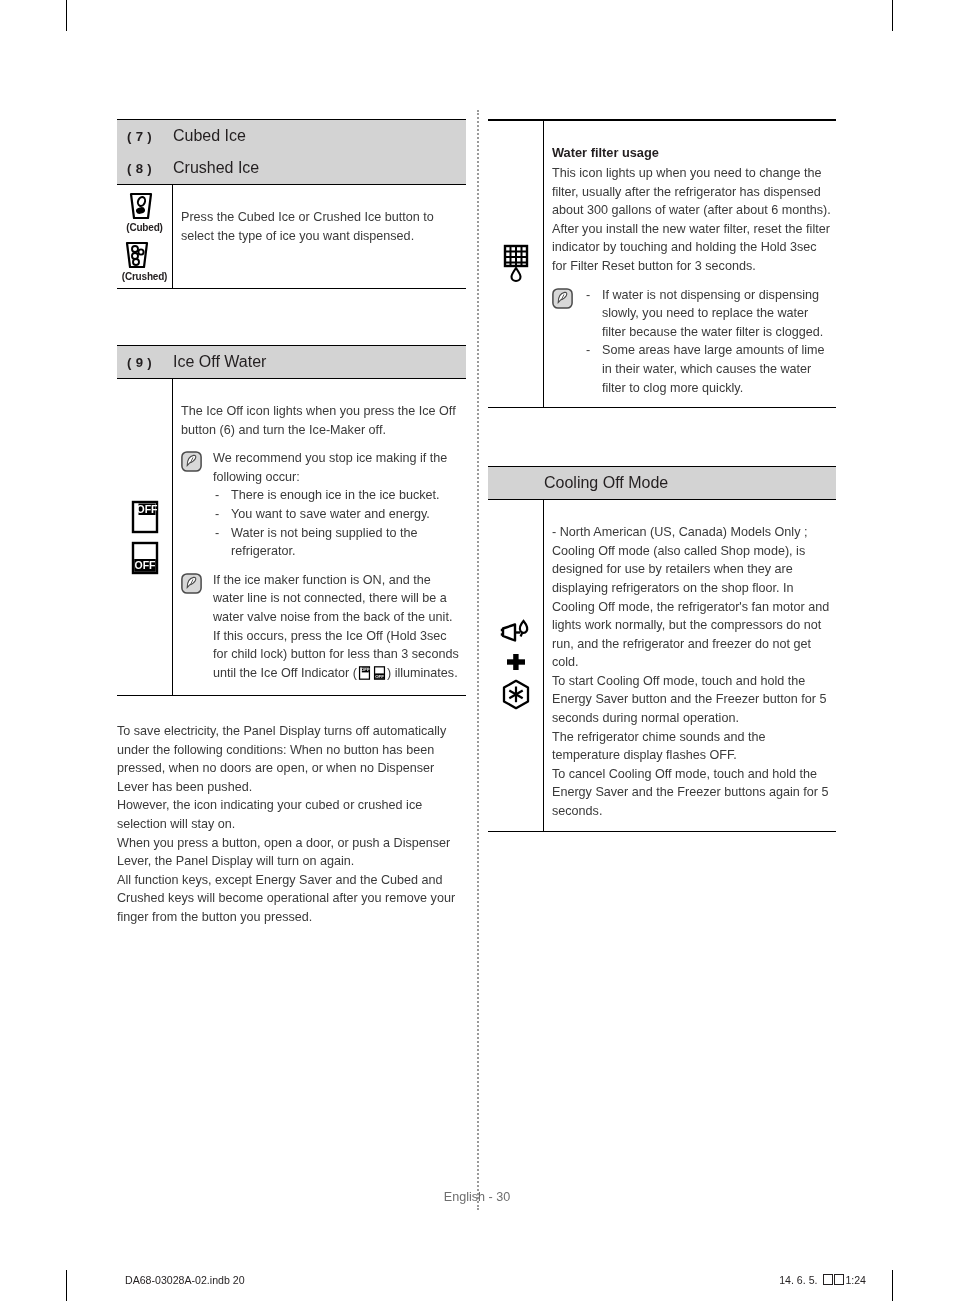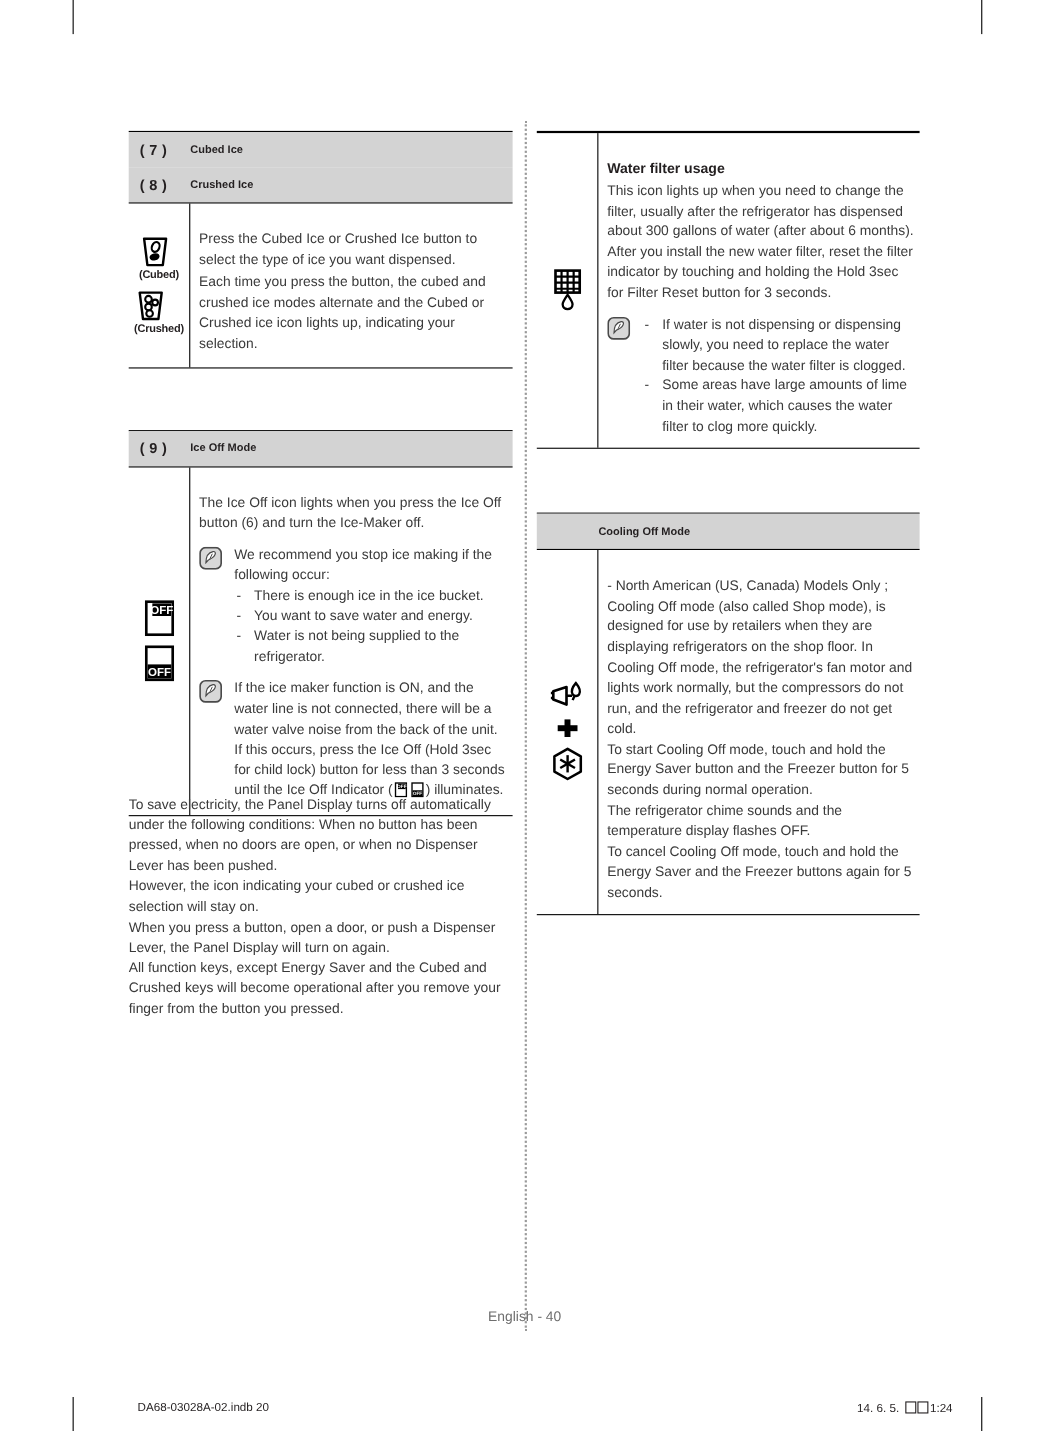--- a/index.html
+++ b/index.html
@@ -74,22 +74,22 @@
   .head-num {
     width: 56px;
     flex: 0 0 56px;
     font-size: 13.2px;
     font-weight: bold;
     letter-spacing: .3px;
     padding-left: 10px;
     box-sizing: border-box;
   }
   .head-title {
-    font-size: 10px;
-    font-weight: bold;
+    font-size: 16px;
+    font-weight: normal;
   }
   .sect-body {
     display: flex;
     border-top: 1.4px solid #000;
     align-items: stretch;
   }
   .body-icons {
     flex: 0 0 56px;
     width: 56px;
     border-right: 1.4px solid #000;
@@ -253,31 +253,30 @@
                 <circle cx="19" cy="12" r="2.6" fill="none" stroke="#000" stroke-width="1.9"></circle>
                 <circle cx="13" cy="16" r="3.0" fill="none" stroke="#000" stroke-width="1.9"></circle>
                 <circle cx="14" cy="22" r="3.0" fill="none" stroke="#000" stroke-width="1.9"></circle>
               </svg>
             </span>
             <div class="icon-caption">(Crushed)</div>
           </div>
         </div>
         <div class="body-text">
           <p class="p">Press the Cubed Ice or Crushed Ice button to select the type of ice you want dispensed.</p>
-          <p class="p">Each time you press the button, the cubed and crushed ice modes alternate and the Cubed or Crushed ice icon lights up, indicating your selection.</p>
         </div>
       </div>
     </div>
 
     <div class="spacer-gap"></div>
 
     <div class="sect">
       <div class="sect-head">
         <div class="head-num">( 9 )</div>
-        <div class="head-title">Ice Off Mode</div>
+        <div class="head-title">Ice Off Water</div>
       </div>
       <div class="sect-body">
         <div class="body-icons">
           <div class="icon-stack-item">
             <svg class="icn" width="30" height="34" viewBox="0 0 30 34">
               <rect x="3" y="2" width="24" height="30" fill="#fff" stroke="#000" stroke-width="2.4"></rect>
               <rect x="8.5" y="3.5" width="17" height="11.5" fill="#000"></rect>
               <text x="17" y="12.8" font-family="Liberation Sans, sans-serif" font-size="10.5" font-weight="bold" fill="#fff" text-anchor="middle">OFF</text>
             </svg>
           </div>
@@ -428,17 +427,17 @@
           <p class="p tight">-   North American (US, Canada) Models Only ; Cooling Off mode (also called Shop mode), is designed for use by retailers when they are displaying refrigerators on the shop floor. In Cooling Off mode, the refrigerator's fan motor and lights work normally, but the compressors do not run, and the refrigerator and freezer do not get cold.</p>
           <p class="p tight">To start Cooling Off mode, touch and hold the Energy Saver button and the Freezer button for 5 seconds during normal operation.</p>
           <p class="p tight">The refrigerator chime sounds and the temperature display flashes OFF.</p>
           <p class="p tight">To cancel Cooling Off mode, touch and hold the Energy Saver and the Freezer buttons again for 5 seconds.</p>
         </div>
       </div>
     </div>
 
   </div>
 
-  <div class="page-label">English - 40</div>
+  <div class="page-label">English - 30</div>
   <div class="foot-left">DA68-03028A-02.indb   20</div>
   <div class="foot-right"><span>14. 6. 5.</span>&nbsp;&nbsp;<span class="box-glyph"></span><span class="box-glyph"></span><span>1:24</span></div>
 
 </div>
 
 </body></html>

